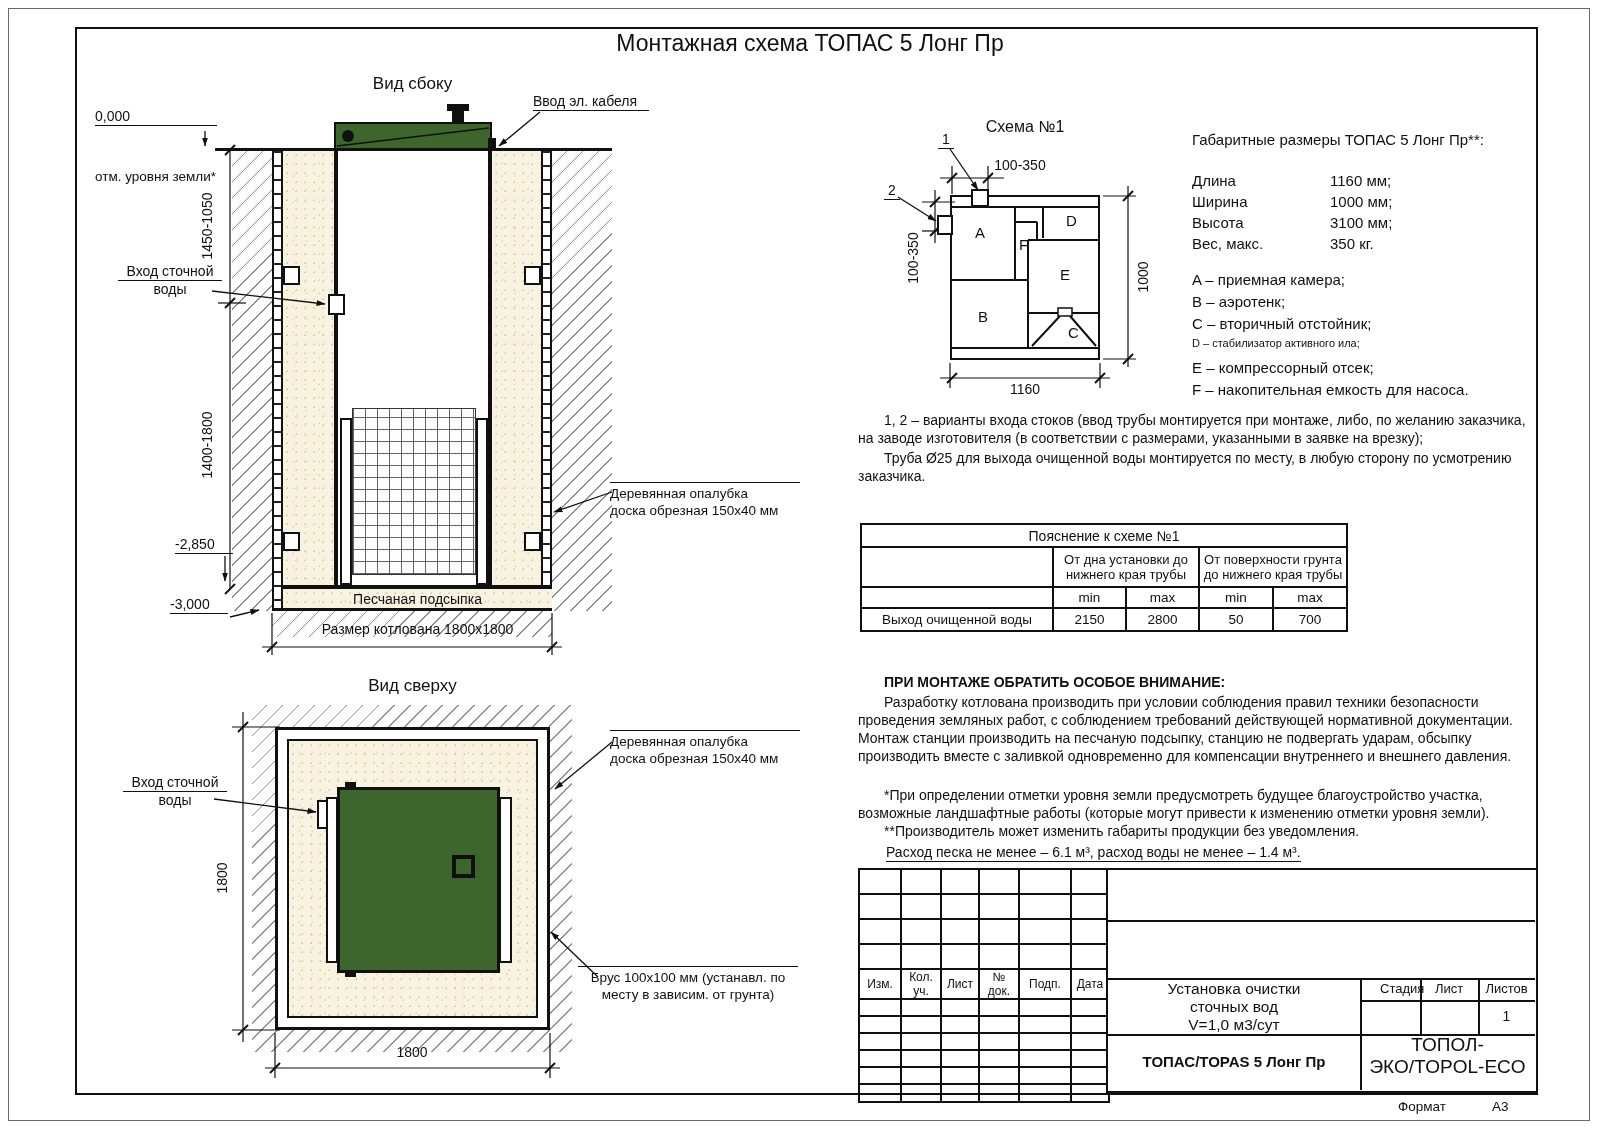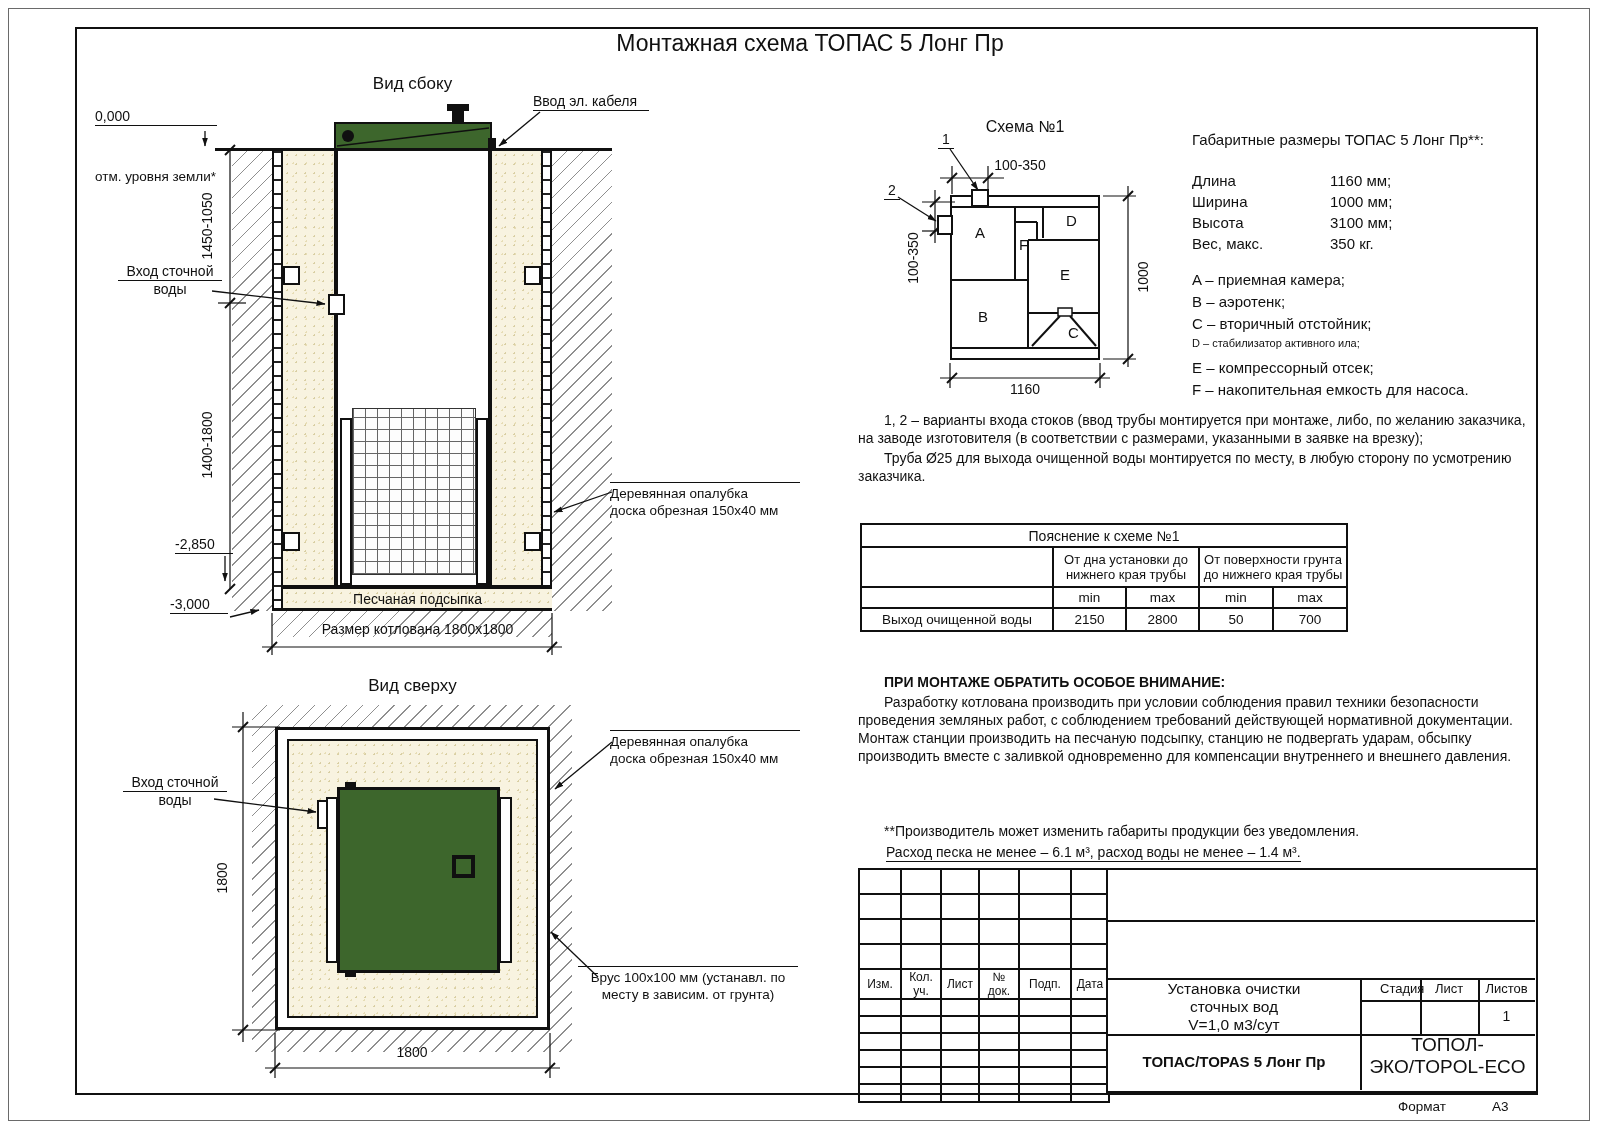--- a/index.html
+++ b/index.html
@@ -204,20 +204,21 @@
       <td>2800</td>
       <td>50</td>
       <td>700</td>
     </tr>
   </tbody>
     </table>
 
   <div class="abs t" style="left:884px;top:674px;width:660px;font-size:14px;font-weight:bold;">ПРИ МОНТАЖЕ ОБРАТИТЬ ОСОБОЕ ВНИМАНИЕ:</div>
   <div class="abs t" style="left:858px;top:693px;width:680px;font-size:14px;line-height:18px;text-indent:26px;">Разработку котлована производить при условии соблюдения правил техники безопасности проведения земляных работ, с соблюдением требований действующей нормативной документации. Монтаж станции производить на песчаную подсыпку, станцию не подвергать ударам, обсыпку производить вместе с заливкой одновременно для компенсации внутреннего и внешнего давления.</div>
 
+  <div class="abs t" style="left:858px;top:786px;width:680px;font-size:14px;line-height:18px;text-indent:26px;">*При определении отметки уровня земли предусмотреть будущее благоустройство участка, возможные ландшафтные работы (которые могут привести к изменению отметки уровня земли).</div>
   <div class="abs t" style="left:858px;top:822px;width:680px;font-size:14px;line-height:18px;text-indent:26px;">**Производитель может изменить габариты продукции без уведомления.</div>
   <div class="abs t" style="left:886px;top:844px;font-size:14px;border-bottom:1.5px solid #101010;padding-bottom:1px;display:inline-block;">Расход песка не менее – 6.1 м³, расход воды не менее – 1.4 м³.</div>
 
   <table class="abs xt rev" style="left:858px;top:868px;width:250px;">
     <colgroup>
         <col style="width:42px">
         <col style="width:40px">
         <col style="width:38px">
         <col style="width:40px">
         <col style="width:52px">

